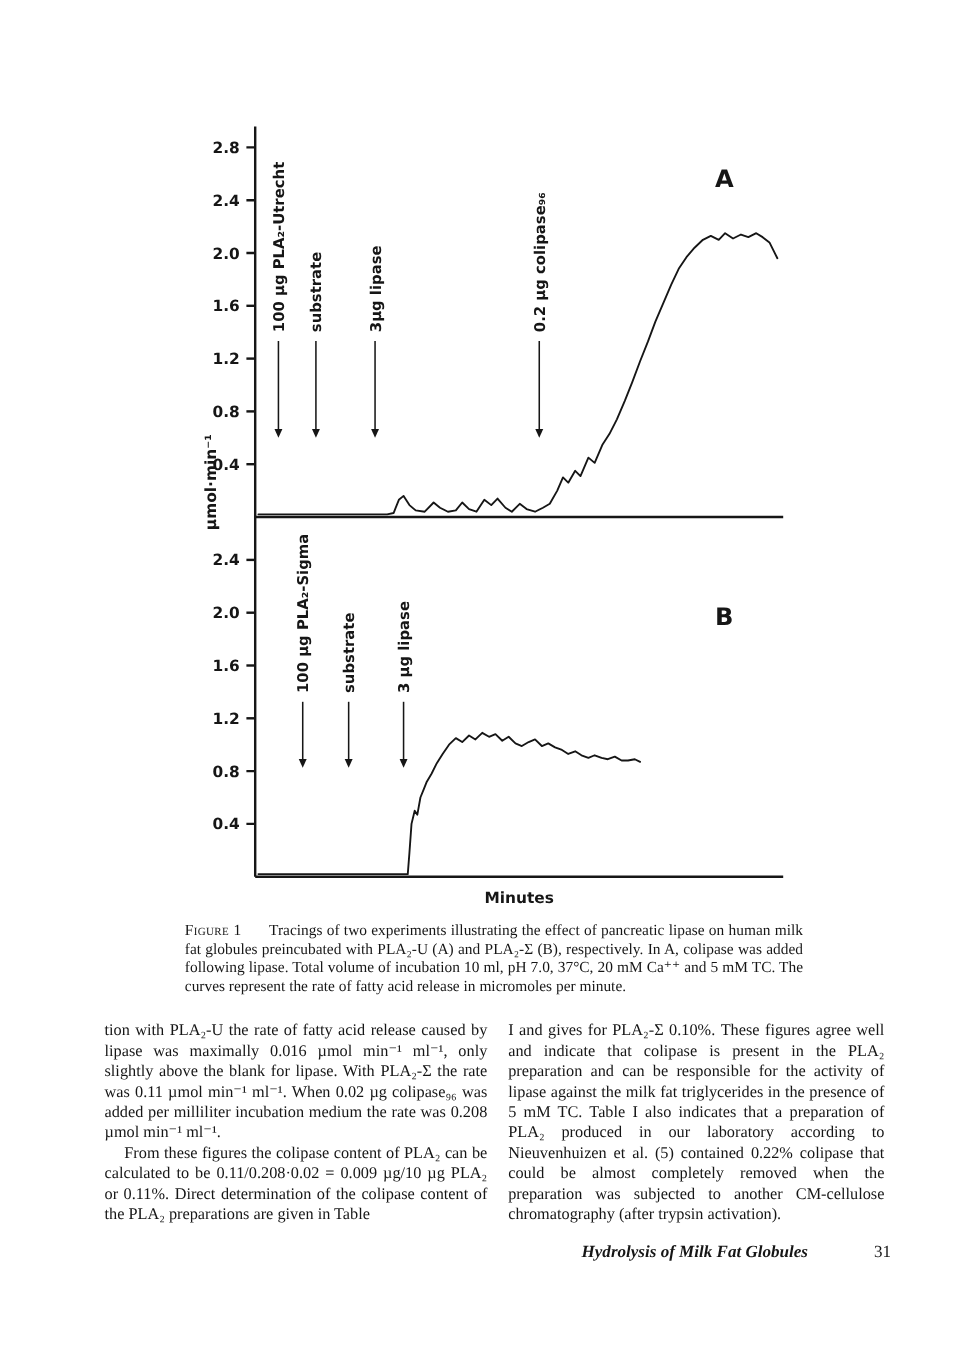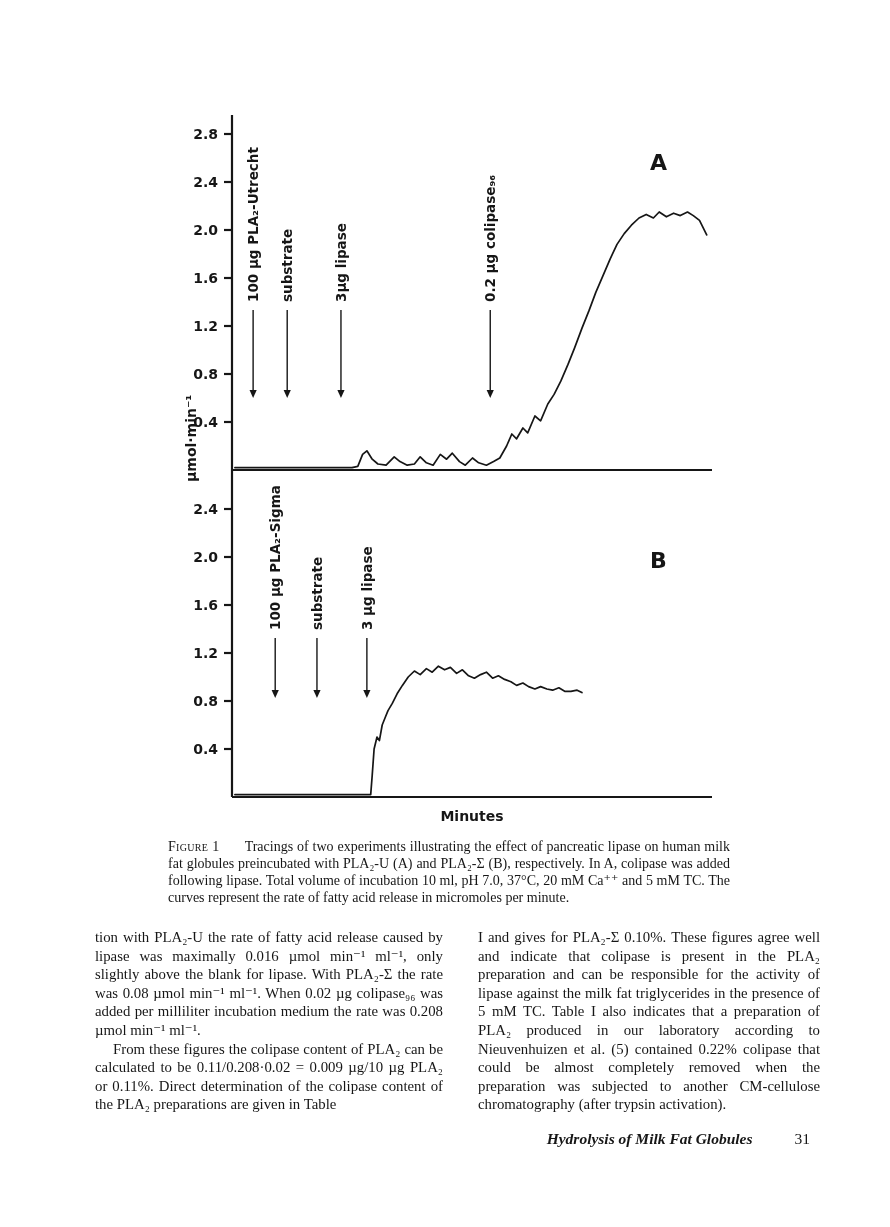--- a/index.html
+++ b/index.html
@@ -14,25 +14,25 @@
   .caption {
     position:absolute; left:168px; top:838px; width:562px;
     font-size:14px; line-height:17px; text-align:justify;
   }
   .caption .figlabel { font-variant:small-caps; letter-spacing:0.3px; margin-right:25px; }
 
   .col { position:absolute; top:928px; font-size:14.8px; line-height:18.6px; text-align:justify; }
   .col p { margin:0; }
   .col p.indent { text-indent:18px; }
   .col-left  { left:95px;  width:348px; }
-  .col-right { left:478px; width:342px; }
+  .col-right { left:462px; width:342px; }
 
   .footer {
     position:absolute; top:1130px; left:390px; width:420px;
-    display:flex; justify-content:flex-end; align-items:baseline; gap:42px;
+    display:flex; justify-content:flex-end; align-items:baseline; gap:60px;
     font-size:15.5px;
   }
   .footer .running { font-style:italic; font-weight:bold; }
   .footer .pageno  { font-weight:normal;text-align:right; }
 </style>
 </head>
 <body>
 
 <div class="page">
 
@@ -96,21 +96,21 @@
         <text transform="translate(196 392) rotate(-90)" font-size="14" font-weight="bold" font-family="&quot;DejaVu Sans&quot;,&quot;Liberation Sans&quot;,sans-serif" fill="#161616">µmol·min⁻¹</text>
         <text x="472" y="731" text-anchor="middle" font-size="14" font-weight="bold" font-family="&quot;DejaVu Sans&quot;,&quot;Liberation Sans&quot;,sans-serif" fill="#161616">Minutes</text>
       </svg>
   </div>
 
   <div class="caption">
     <span class="figlabel">Figure 1</span><span>Tracings of two experiments illustrating the effect of pancreatic lipase on human milk fat globules preincubated with PLA₂-U (A) and PLA₂-Σ (B), respectively. In A, colipase was added following lipase. Total volume of incubation 10 ml, pH 7.0, 37°C, 20 mM Ca⁺⁺ and 5 mM TC. The curves represent the rate of fatty acid release in micromoles per minute.</span>
   </div>
 
   <div class="col col-left">
-    <p>tion with PLA₂-U the rate of fatty acid release caused by lipase was maximally 0.016 µmol min⁻¹ ml⁻¹, only slightly above the blank for lipase. With PLA₂-Σ the rate was 0.08 µmol min⁻¹ ml⁻¹. When 0.02 µg colipase₉₆ was added per milliliter incubation medium the rate was 0.208 µmol min⁻¹ ml⁻¹.</p>
+    <p>tion with PLA₂-U the rate of fatty acid release caused by lipase was maximally 0.016 µmol min⁻¹ ml⁻¹, only slightly above the blank for lipase. With PLA₂-Σ the rate was 0.11 µmol min⁻¹ ml⁻¹. When 0.02 µg colipase₉₆ was added per milliliter incubation medium the rate was 0.208 µmol min⁻¹ ml⁻¹.</p>
     <p class="indent">From these figures the colipase content of PLA₂ can be calculated to be 0.11/0.208·0.02 = 0.009 µg/10 µg PLA₂ or 0.11%. Direct determination of the colipase content of the PLA₂ preparations are given in Table</p>
   </div>
 
   <div class="col col-right">
     <p>I and gives for PLA₂-Σ 0.10%. These figures agree well and indicate that colipase is present in the PLA₂ preparation and can be responsible for the activity of lipase against the milk fat triglycerides in the presence of 5 mM TC. Table I also indicates that a preparation of PLA₂ produced in our laboratory according to Nieuvenhuizen et al. (5) contained 0.22% colipase that could be almost completely removed when the preparation was subjected to another CM-cellulose chromatography (after trypsin activation).</p>
   </div>
 
   <div class="footer">
     <span class="running">Hydrolysis of Milk Fat Globules</span>
     <span class="pageno">31</span>

